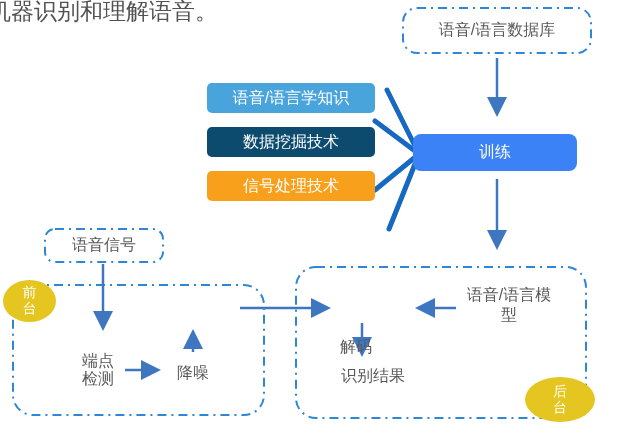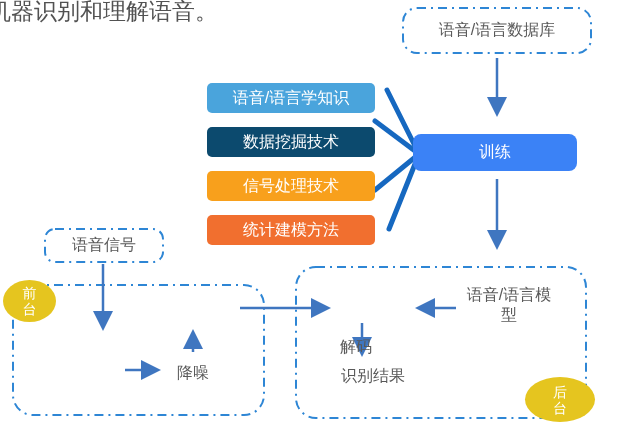--- a/index.html
+++ b/index.html
@@ -38,21 +38,21 @@
   .denoise{left:177px;top:363px;}
   .decode{left:340px;top:301px;margin-top:36px;}
   .model{left:460px;top:285px;width:98px;text-align:center;line-height:20px;}
   .result{left:341px;top:366px;}
   .badge{
     border-radius:50%;background:#e5c51f;color:#ffffff;
     font-size:14px;line-height:16px;z-index:3;
   }
   .badge-front{left:3px;top:280px;width:53px;height:42px;}
   .badge-back{left:525px;top:377px;width:70px;height:45px;}
-  .badge .stack{width:1em;text-align:center;word-break:break-all;}
+  .badge .stack{width:1em;text-align:center;word-break:break-all;font-family:Liberation Serif, serif;}
 </style>
 </head>
 <body>
 
 <div id="stage">
 
   <svg id="diagram-svg" width="634" height="436" viewBox="0 0 634 436">
     <defs>
       <marker id="arrowhead" markerWidth="8" markerHeight="8" refX="6" refY="4" orient="auto">
         <path d="M0,0 L8,4 L0,8 Z" fill="#3f76c0"></path>
@@ -83,26 +83,26 @@
     </g>
   </svg>
 
   <div class="abs intro-text">机器识别和理解语音。</div>
 
   <div class="abs centered db-label">语音/语言数据库</div>
 
   <div class="abs centered input-box input-0" style="background-color: rgb(74, 164, 220);">语音/语言学知识</div>
   <div class="abs centered input-box input-1" style="background-color: #0c4a6e;">数据挖掘技术</div>
   <div class="abs centered input-box input-2" style="background-color: rgb(248, 160, 28);">信号处理技术</div>
-  <div class="abs centered input-box input-3" style="background-color: rgb(241, 111, 47);">统计建模方法</div>
 
   <div class="abs centered train-box">训练</div>
 
   <div class="abs centered signal-label">语音信号</div>
 
+  <div class="abs node-text endpoint">端点检测</div>
   <div class="abs node-text denoise">降噪</div>
   <div class="abs node-text decode">解码</div>
   <div class="abs node-text model">语音/语言模型</div>
   <div class="abs node-text result">识别结果</div>
 
   <div class="abs centered badge badge-front">
     <span class="stack">前台</span>
   </div>
   <div class="abs centered badge badge-back">
     <span class="stack">后台</span>

